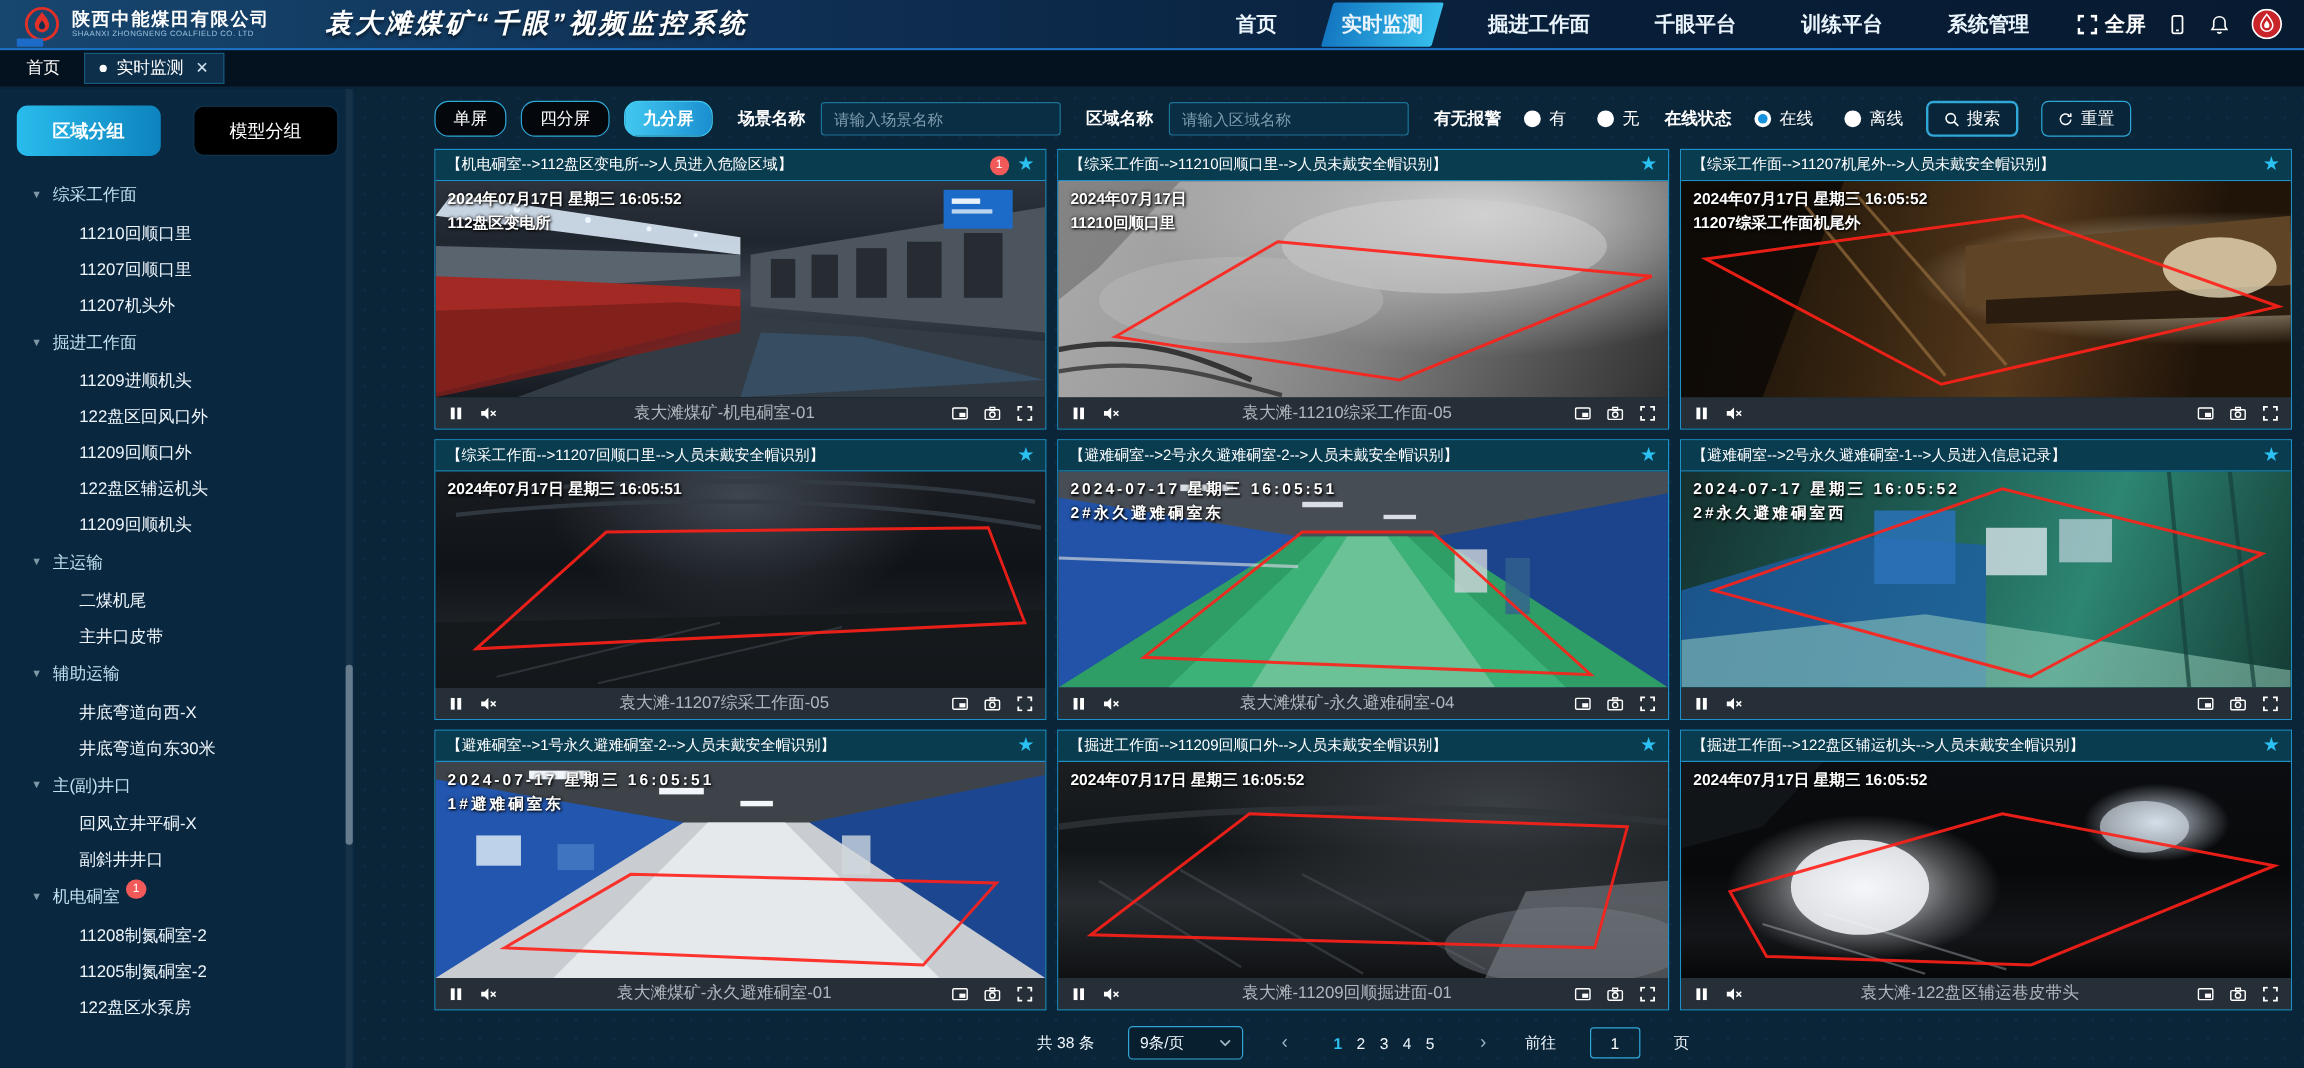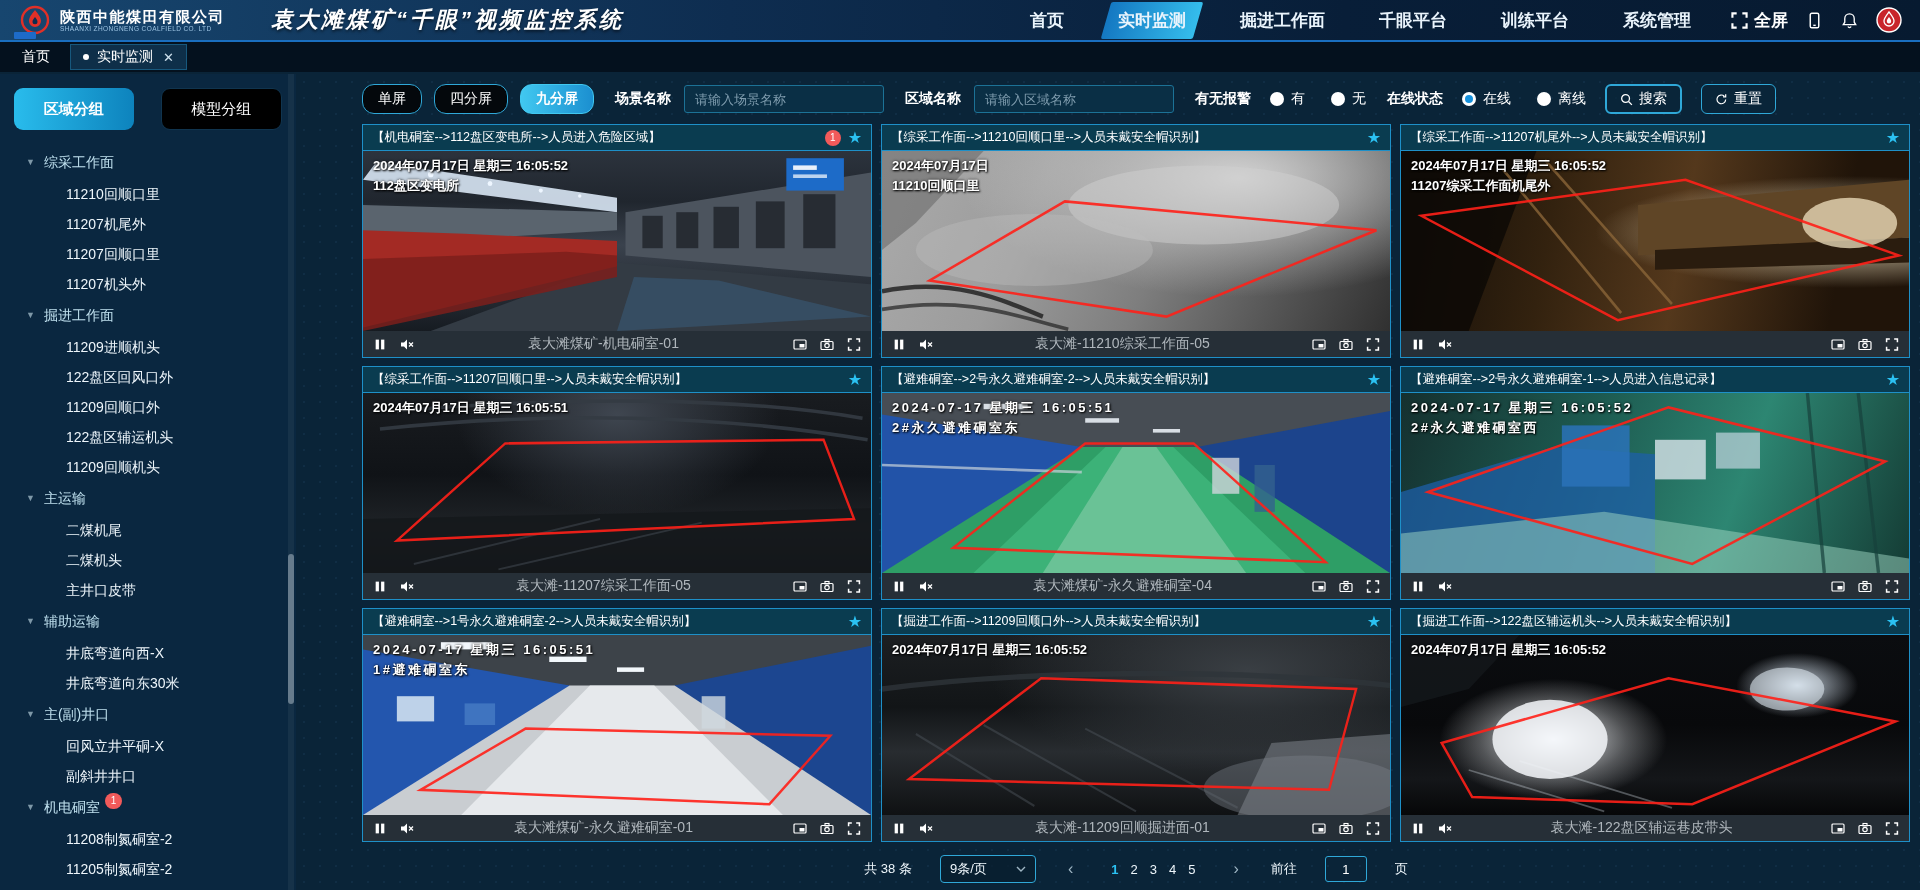--- a/index.html
+++ b/index.html
@@ -160,38 +160,36 @@
     <div class="side-tabs">
         <div class="side-tab active">区域分组</div>
         <div class="side-tab inactive">模型分组</div>
       </div>
     <div class="tree">
         <div class="tree-group">
           <span class="caret">▼</span>
           <span>综采工作面</span>
         </div>
         <div class="tree-item">11210回顺口里</div>
-        <div class="tree-item">11207机尾外</div>
         <div class="tree-item">11207回顺口里</div>
         <div class="tree-item">11207机头外</div>
         <div class="tree-group">
           <span class="caret">▼</span>
           <span>掘进工作面</span>
         </div>
         <div class="tree-item">11209进顺机头</div>
         <div class="tree-item">122盘区回风口外</div>
         <div class="tree-item">11209回顺口外</div>
         <div class="tree-item">122盘区辅运机头</div>
         <div class="tree-item">11209回顺机头</div>
         <div class="tree-group">
           <span class="caret">▼</span>
           <span>主运输</span>
         </div>
         <div class="tree-item">二煤机尾</div>
-        <div class="tree-item">二煤机头</div>
         <div class="tree-item">主井口皮带</div>
         <div class="tree-group">
           <span class="caret">▼</span>
           <span>辅助运输</span>
         </div>
         <div class="tree-item">井底弯道向西-X</div>
         <div class="tree-item">井底弯道向东30米</div>
         <div class="tree-group">
           <span class="caret">▼</span>
           <span>主(副)井口</span>

